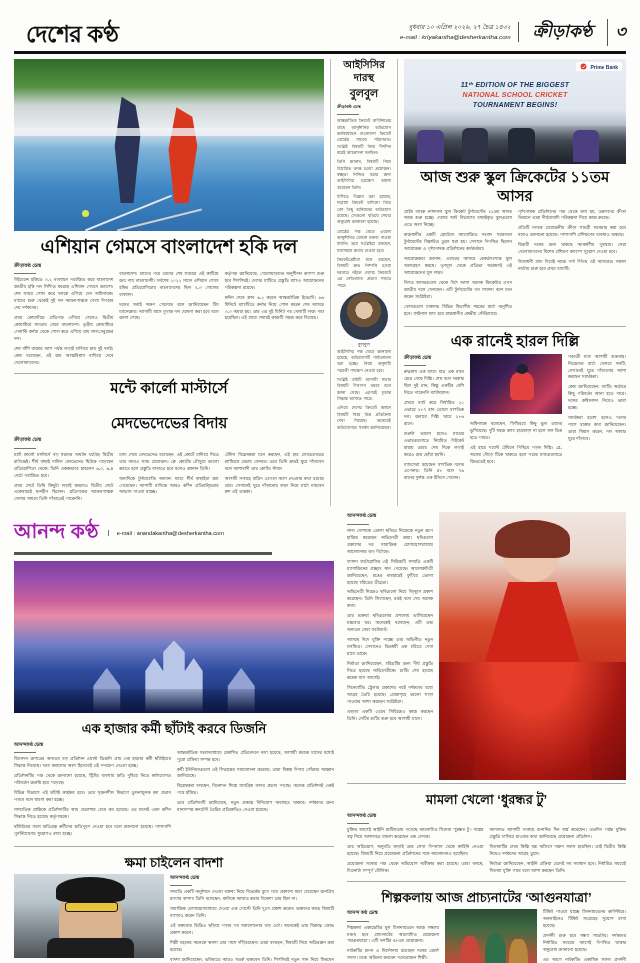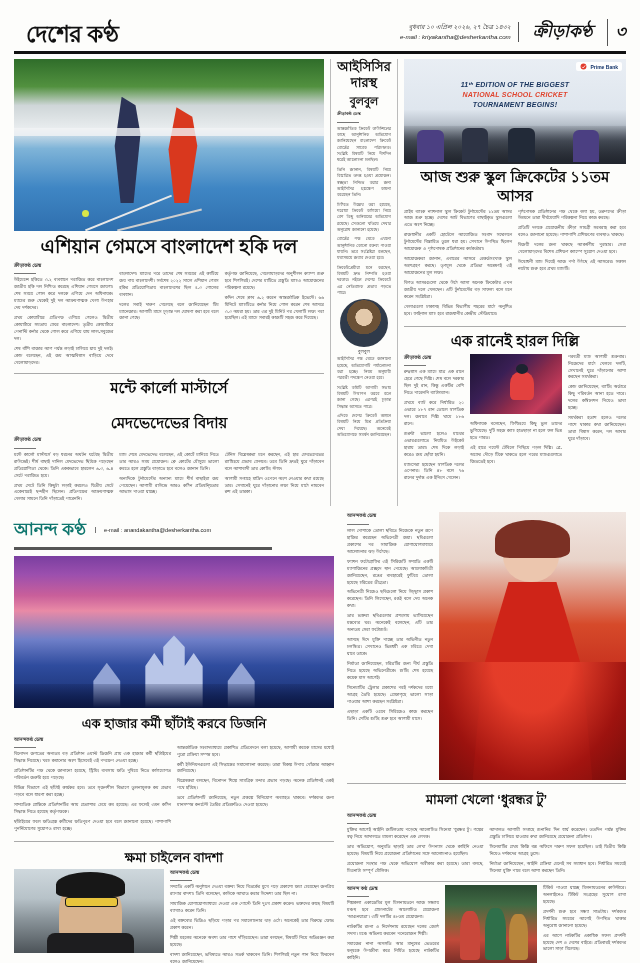--- a/index.html
+++ b/index.html
@@ -34,37 +34,37 @@
     font-family:"Liberation Sans", sans-serif;}
 
   .hl{
     font-family:"Liberation Sans", sans-serif;font-weight:bold;color:#0b0b0b;
     text-align:center;line-height:1.25;margin:4px 0 3px 0;
   }
   .hl-xl{font-size:19px;}
   .hl-lg{font-size:15px;}
   .hl-md{font-size:13px;margin-top:8px;}
   .hl-sm{font-size:11px;}
-  .hl-xs{font-size:13px;}
+  .hl-xs{font-size:10px;}
 
   .byline{font-size:4.8px;font-weight:bold;color:#222;font-family:"Liberation Sans", sans-serif;
      padding-bottom:2px;border-bottom:0;}
   .byline-rule{height:1px;background:#777;width:22px;margin:1.5px 0 3px 0;}
 
   
   .body{font-size:4.3px;line-height:1.62;text-align:justify;color:#2b2b2b;
      font-family:"Liberation Sans", sans-serif;word-spacing:0.4px;}
   .body p{margin:0 0 3px 0;}
 
   .vline{width:1px;background:#bbb;}
   .hrule{height:1px;background:#aaa;margin:5px 0;}
 
   
   .sectband{display:flex;align-items:center;gap:9px;margin-top:4px;}
-  .sect-logo{font-family:"Liberation Sans", sans-serif;font-weight:bold;font-size:17px;color:#0f766e;}
+  .sect-logo{font-family:"Liberation Sans", sans-serif;font-weight:bold;font-size:20px;color:#a21caf;}
   .sect-mail{font-size:5.6px;color:#222;border-left:1px solid #777;padding-left:8px;
     font-family:"Liberation Sans", sans-serif;}
   .sect-underline{height:3px;background:#555;margin:3px 0 6px 0;width:258px;}
 
   
   .ph-hockey{background:linear-gradient(180deg,#2f6d2a 0%,#52913f 16%,#cfd6d8 27%,#e8ecee 40%,#7fb4d8 52%,#3f86c4 75%,#2f6fae 100%);}
   .ph-hockey:after{content:"";position:absolute;left:0;right:0;top:40%;height:5%;background:#f2f4f5;opacity:.8;}
   .ph-press{background:linear-gradient(180deg,#e9eef4 0%,#dfe6ee 48%,#b9c2cc 62%,#5c6470 78%,#3a4049 100%);}
   .ph-ipl{background:linear-gradient(135deg,#1b1430 0%,#3a1f55 35%,#8e2b4b 60%,#c43b5a 80%,#5d2146 100%);}
   .ph-castle{background:linear-gradient(180deg,#7a3fa0 0%,#9b4fae 12%,#c95f9a 26%,#e98aa6 36%,#6f7fc8 55%,#2f4c9e 72%,#162c6b 100%);}
@@ -377,20 +377,21 @@
         <div class="col">
             <div class="body">
           <p>আদালত আগামী সপ্তাহে শুনানির দিন ধার্য করেছেন। ততদিন পর্যন্ত মুক্তির প্রস্তুতি চালিয়ে যাওয়ার কথা জানিয়েছে প্রযোজনা প্রতিষ্ঠান।</p>
           <p>সিনেমাটির প্রথম কিস্তি বক্স অফিসে দারুণ সফল হয়েছিল। তাই দ্বিতীয় কিস্তি নিয়েও দর্শকদের আগ্রহ তুঙ্গে।</p>
           <p>নির্মাতা জানিয়েছেন, আইনি প্রক্রিয়া মেনেই সব সমাধান হবে। নির্ধারিত সময়েই সিনেমা মুক্তি পাবে বলে আশা করছেন তিনি।</p>
         </div>
           </div>
       </div>
 
       <div class="hrule" style="margin:3px 0;"></div>
+      <div class="hl hl-md">শিল্পকলায় আজ প্রাচ্যনাটের ‘আগুনযাত্রা’</div>
       <div class="cols">
         <div class="col" style="flex:0 0 92px;">
           <div class="byline">আনন্দ কণ্ঠ ডেস্ক</div>
           <div class="byline-rule"></div>
           <div class="body">
             <p>শিল্পকলা একাডেমির মূল মিলনায়তনে আজ সন্ধ্যায় মঞ্চস্থ হবে প্রাচ্যনাটের আলোচিত প্রযোজনা ‘আগুনযাত্রা’। এটি দলটির ৪৮তম প্রযোজনা।</p>
             <p>নাটকটির রচনা ও নির্দেশনায় রয়েছেন দলের জ্যেষ্ঠ সদস্য। মঞ্চে অভিনয় করবেন পনেরোজন শিল্পী।</p>
             <p>সমাজের নানা অসঙ্গতি আর মানুষের ভেতরের দ্বন্দ্বকে উপজীব্য করে নির্মিত হয়েছে নাটকটির কাহিনি।</p>
 
           </div>

